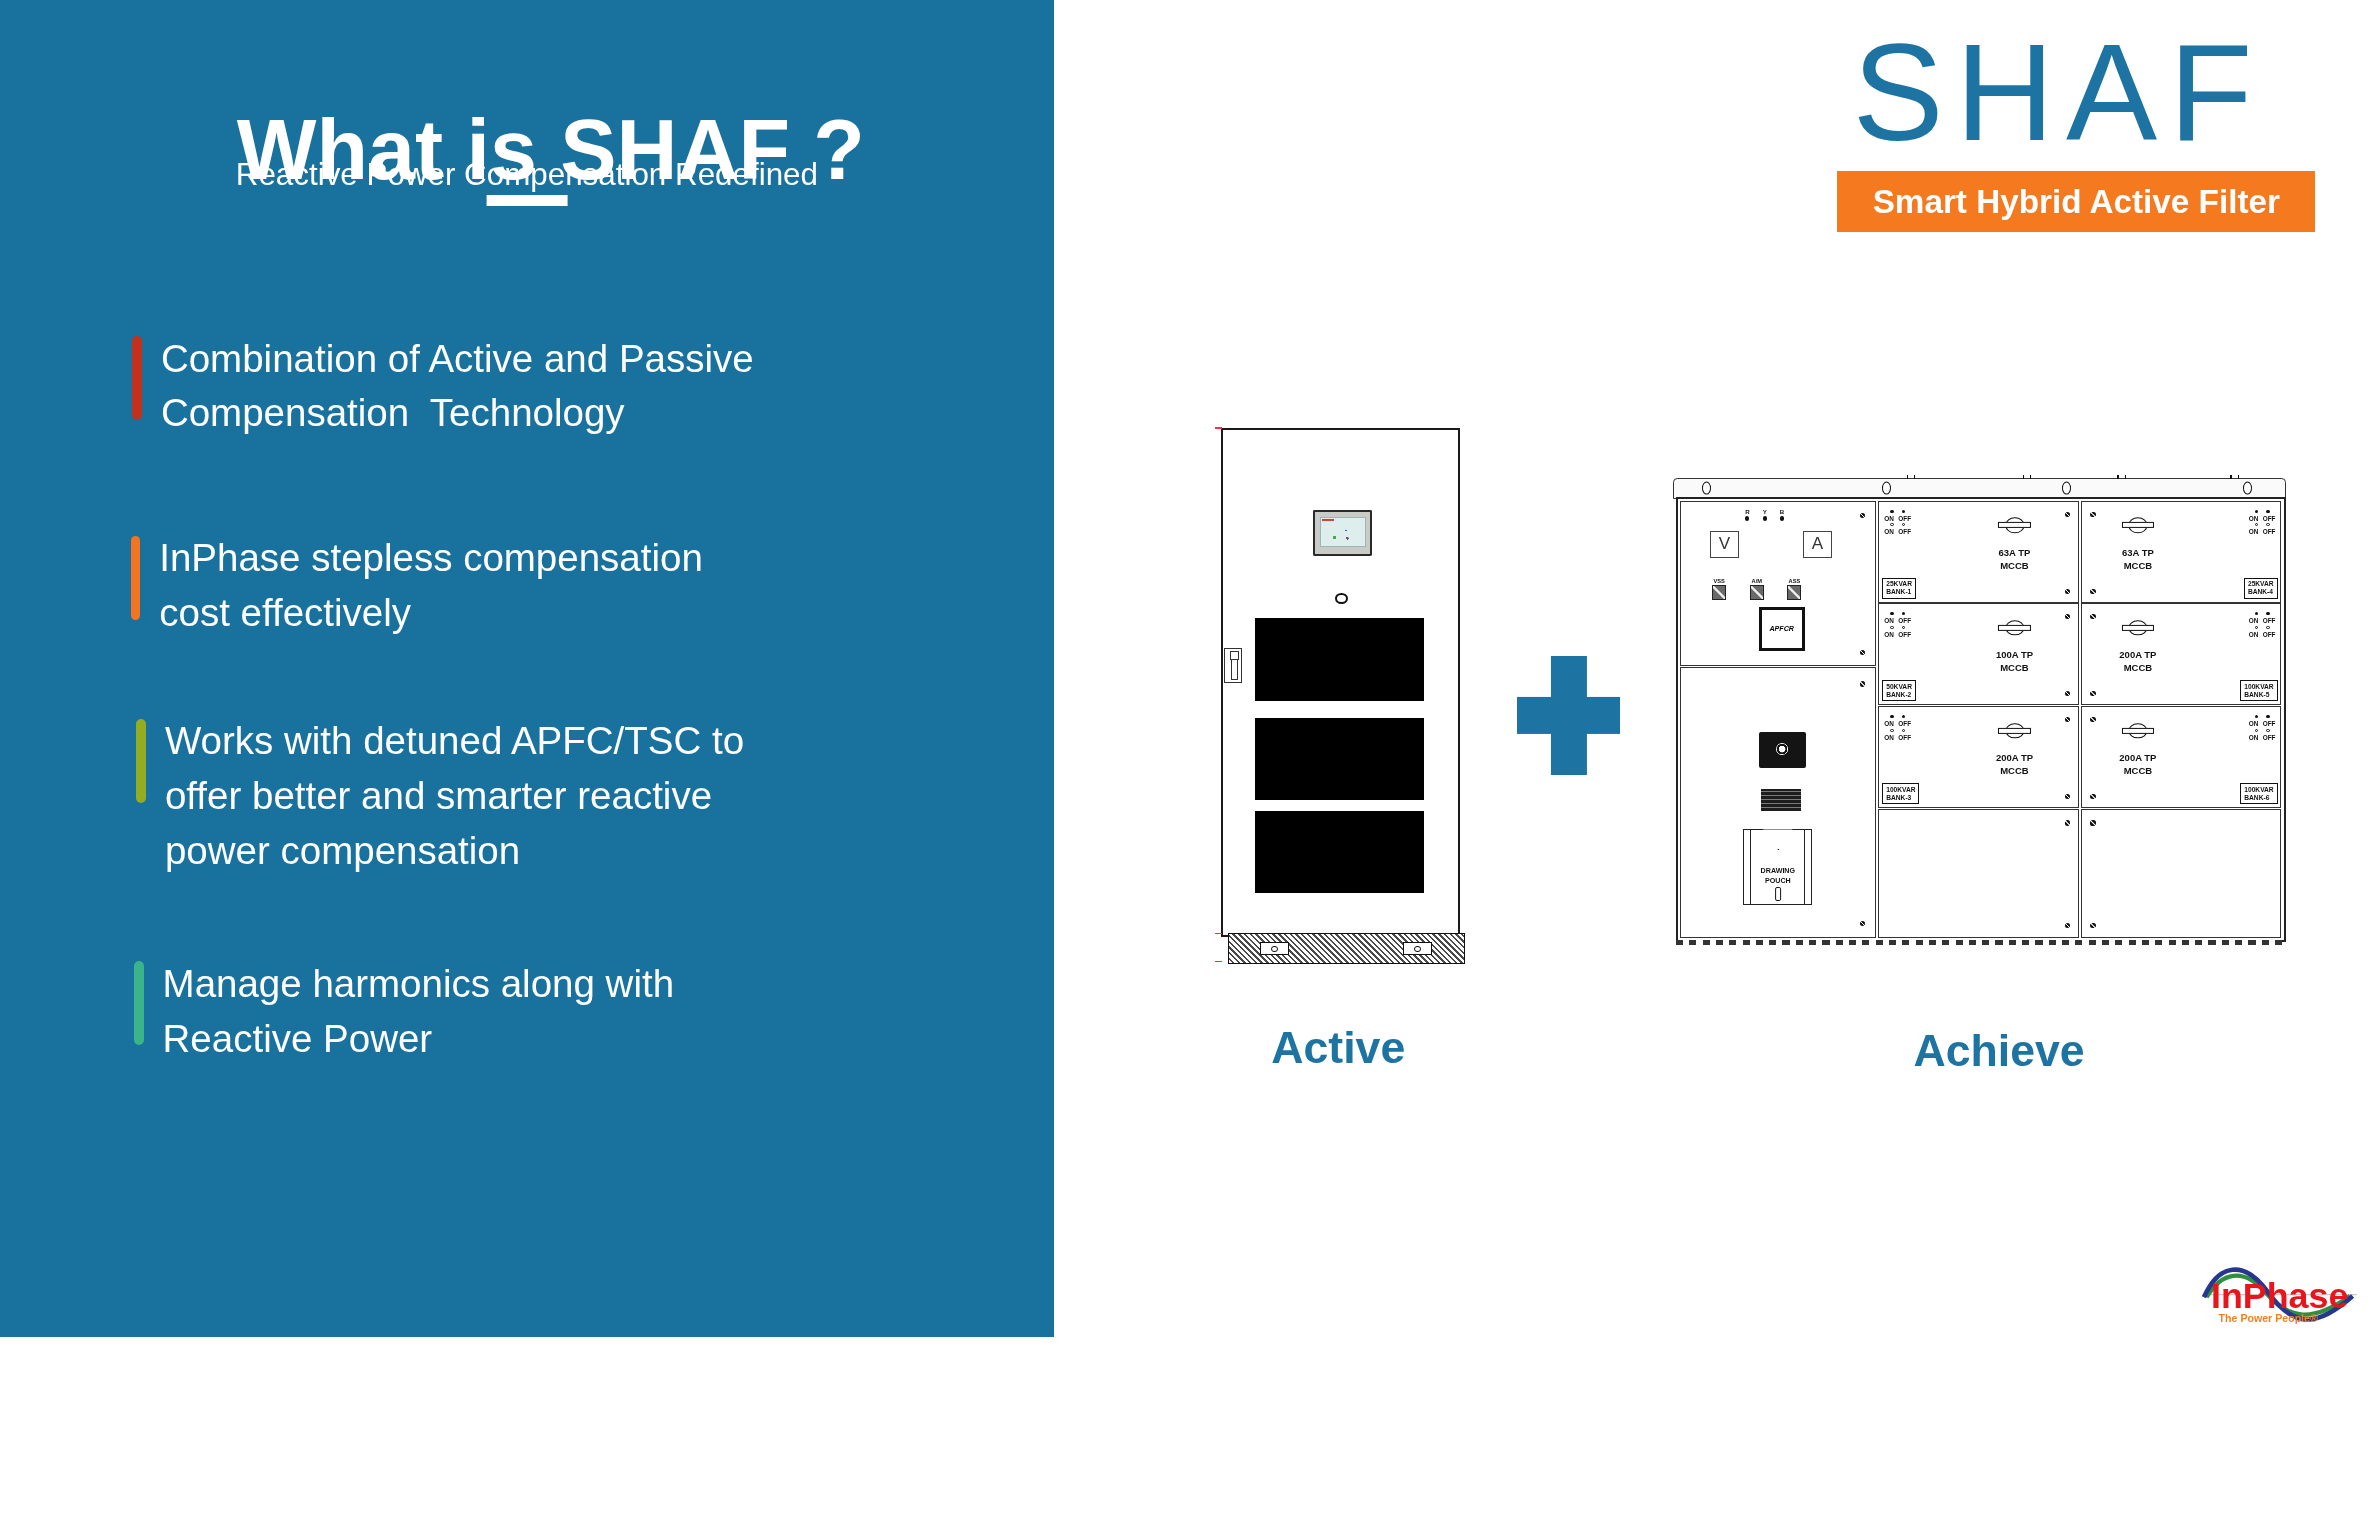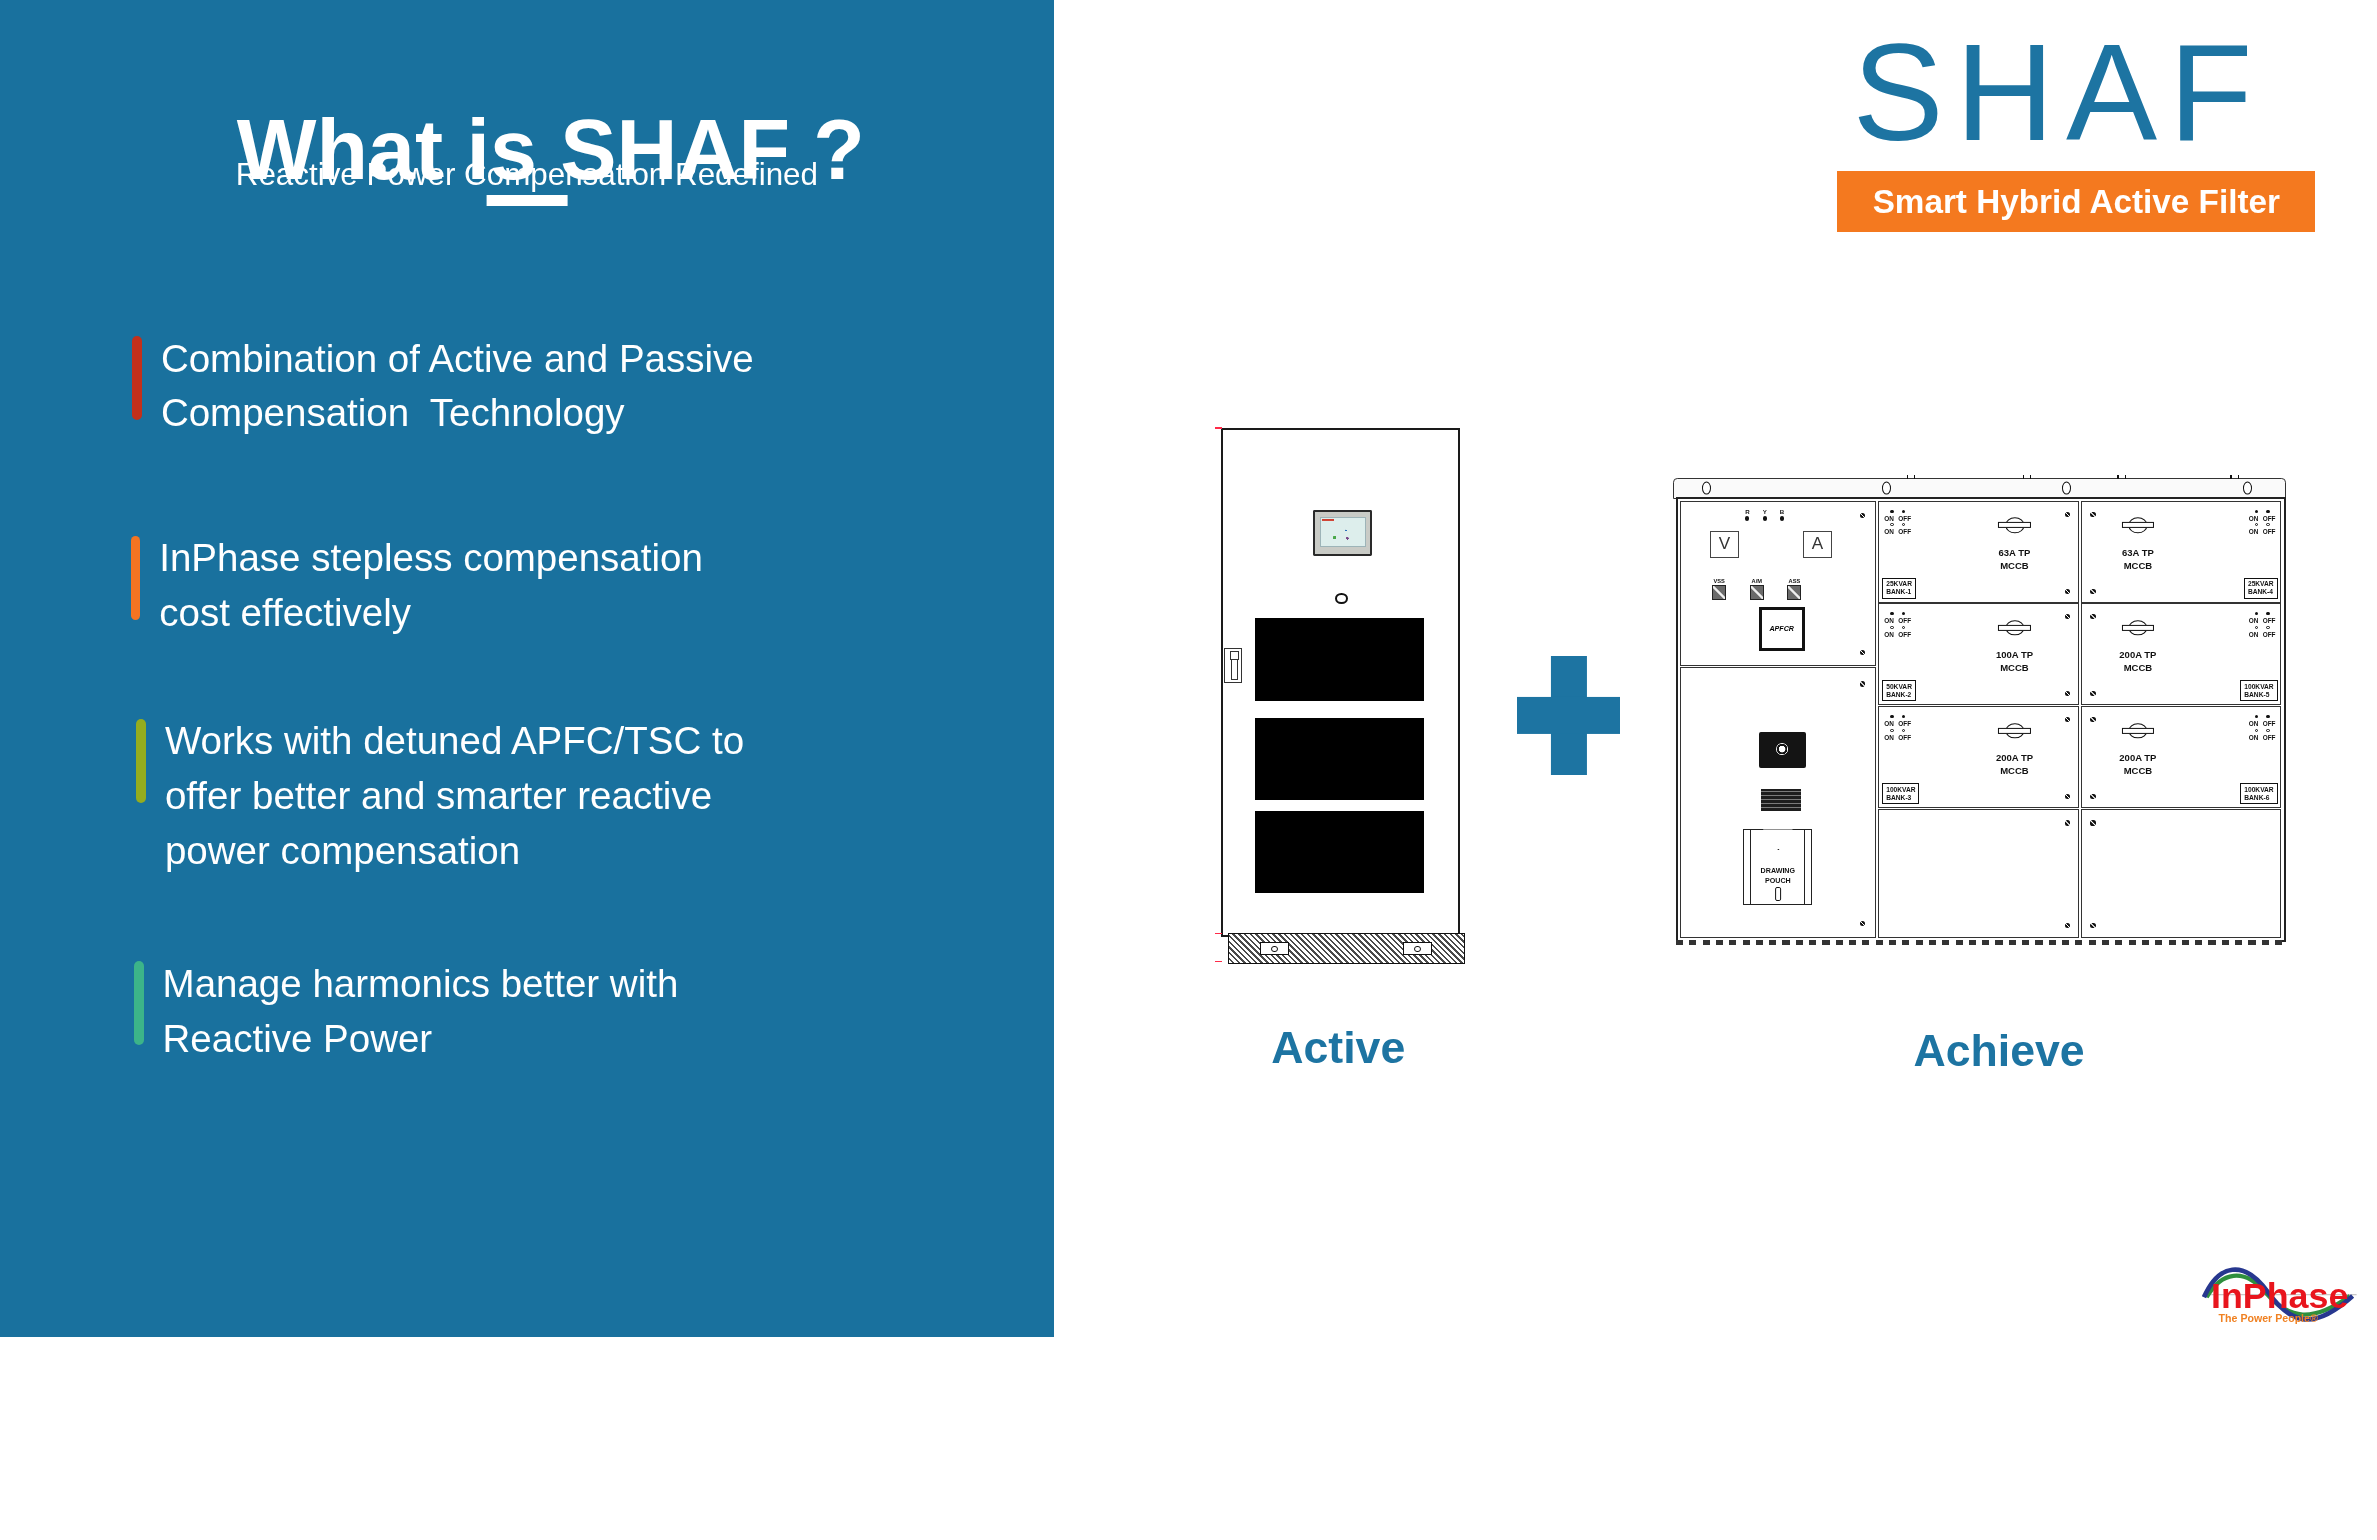--- a/index.html
+++ b/index.html
@@ -130,21 +130,21 @@
 cost effectively</div>
     </div>
     <div class="bullet" style="left:3.72vw;top:30.05vw">
       <div class="bar" style="background: rgb(148, 172, 31);"></div>
       <div class="btext">Works with detuned APFC/TSC to
 offer better and smarter reactive
 power compensation</div>
     </div>
     <div class="bullet" style="left:3.62vw;top:40.25vw">
       <div class="bar" style="background: rgb(60, 180, 137);"></div>
-      <div class="btext">Manage harmonics better with
+      <div class="btext">Manage harmonics along with
 Reactive Power</div>
     </div>
   </section>
 
   <div class="shaf" style="color: rgb(29, 116, 162);">SHAF</div>
   <div class="badge" style="background: rgb(244, 121, 31);">Smart Hybrid Active Filter</div>
 
   <div class="cabinet">
     <div class="hmi">
         <div class="scr"></div>

